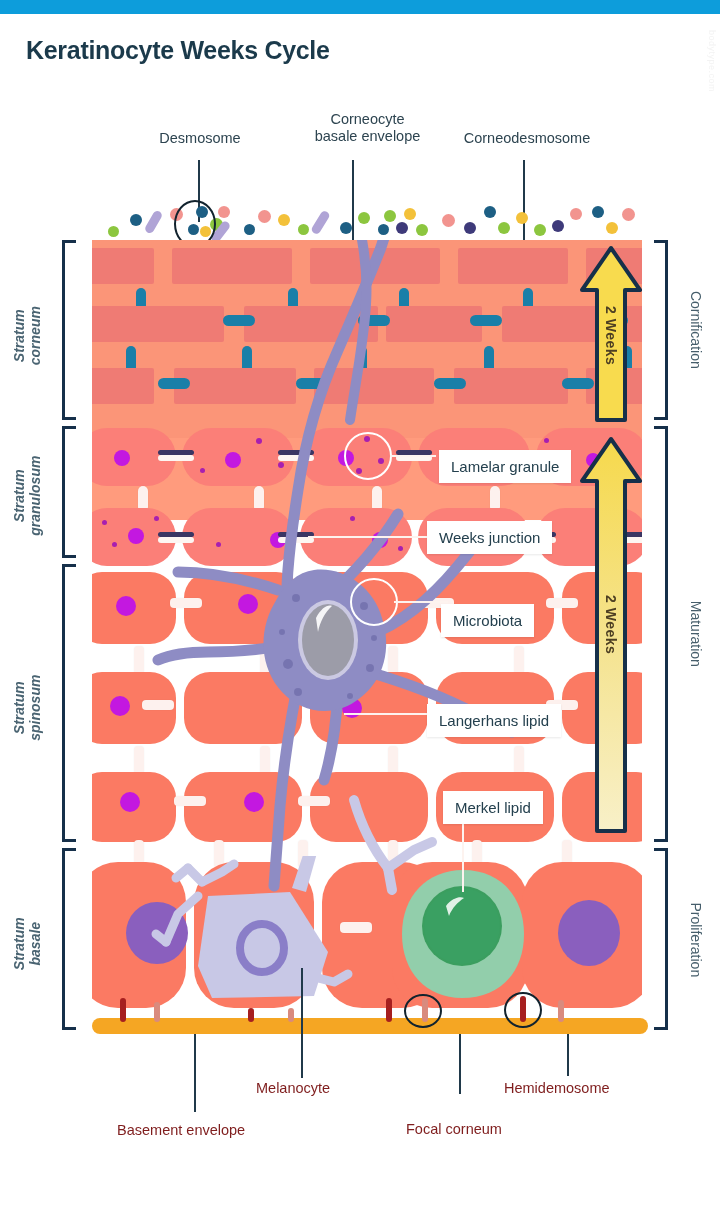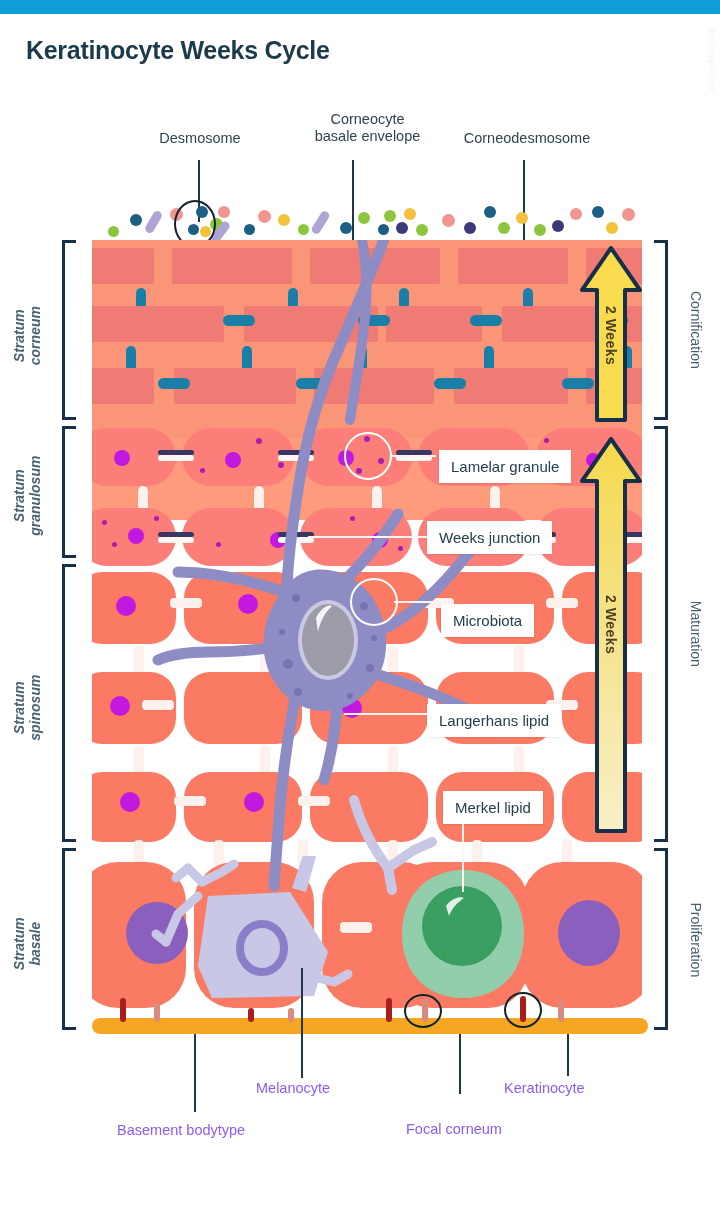--- a/index.html
+++ b/index.html
@@ -80,21 +80,21 @@
   
   .cbox {
     position:absolute; background:#ffffff; color:#24404e; font-size:15px;
     padding:8px 12px; white-space:nowrap; box-shadow:0 1px 2px rgba(0,0,0,.09);
   }
   .leader { position:absolute; height:2px; background:#fdf3ef; }
   .circ { position:absolute; border:2px solid #fff; border-radius:50%; }
   .circ.dark { border-color:#12232e; }
 
   
-  .botlab { position:absolute; font-size:14.5px; color:#8b5cf6; }
+  .botlab { position:absolute; font-size:14.5px; color:#7f1d1d; }
 
   .mb { position:absolute; border-radius:50%; }
   .rod { position:absolute; border-radius:5px; background:#b0a4d6; }
 </style>
 </head>
 <body>
 
 <div id="topbar"></div>
 <div id="title">Keratinocyte Weeks Cycle</div>
 <div id="watermark">bodytype.com</div>
@@ -482,22 +482,22 @@
 
 <div class="brk right" style="left:654px; top:240px; height:180px;"></div>
 <div class="brk right" style="left:654px; top:426px; height:416px;"></div>
 <div class="brk right" style="left:654px; top:848px; height:182px;"></div>
 
 <div class="sidelab rt" style="left:640px; top:322px; width:110px; transform:rotate(90deg);">Cornification</div>
 <div class="sidelab rt" style="left:640px; top:626px; width:110px; transform:rotate(90deg);">Maturation</div>
 <div class="sidelab rt" style="left:640px; top:932px; width:110px; transform:rotate(90deg);">Proliferation</div>
 
 <div class="vline" style="left:194px; top:1034px; height:78px;"></div>
-<div class="botlab" style="left:117px; top:1122px;">Basement bodytype</div>
+<div class="botlab" style="left:117px; top:1122px;">Basement envelope</div>
 
 <div class="vline" style="left:301px; top:968px; height:110px;"></div>
 <div class="botlab" style="left:256px; top:1080px;">Melanocyte</div>
 
 <div class="vline" style="left:459px; top:1034px; height:60px;"></div>
 <div class="botlab" style="left:406px; top:1121px;">Focal corneum</div>
 
 <div class="vline" style="left:567px; top:1034px; height:42px;"></div>
-<div class="botlab" style="left:504px; top:1080px;">Keratinocyte</div>
+<div class="botlab" style="left:504px; top:1080px;">Hemidemosome</div>
 
 </body></html>

